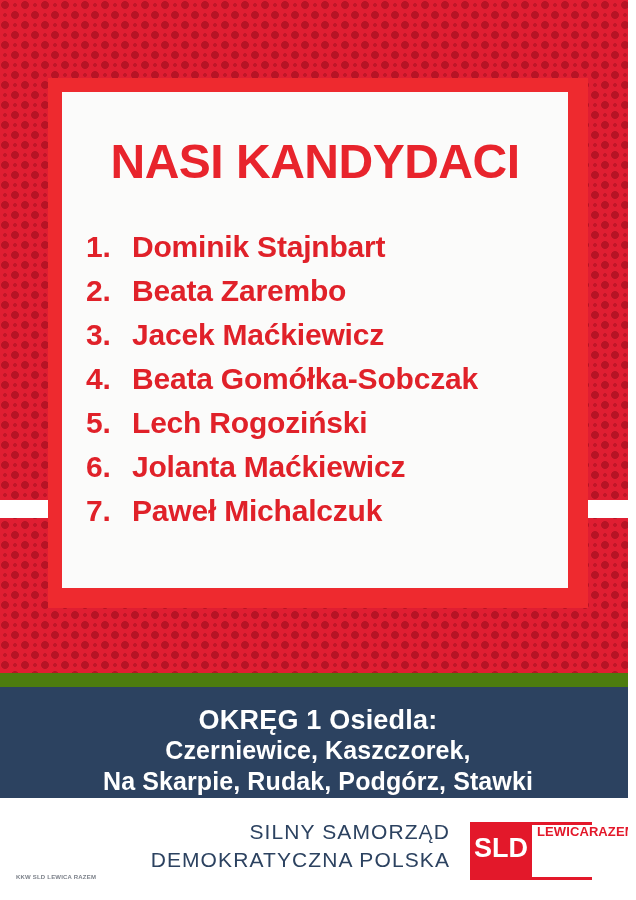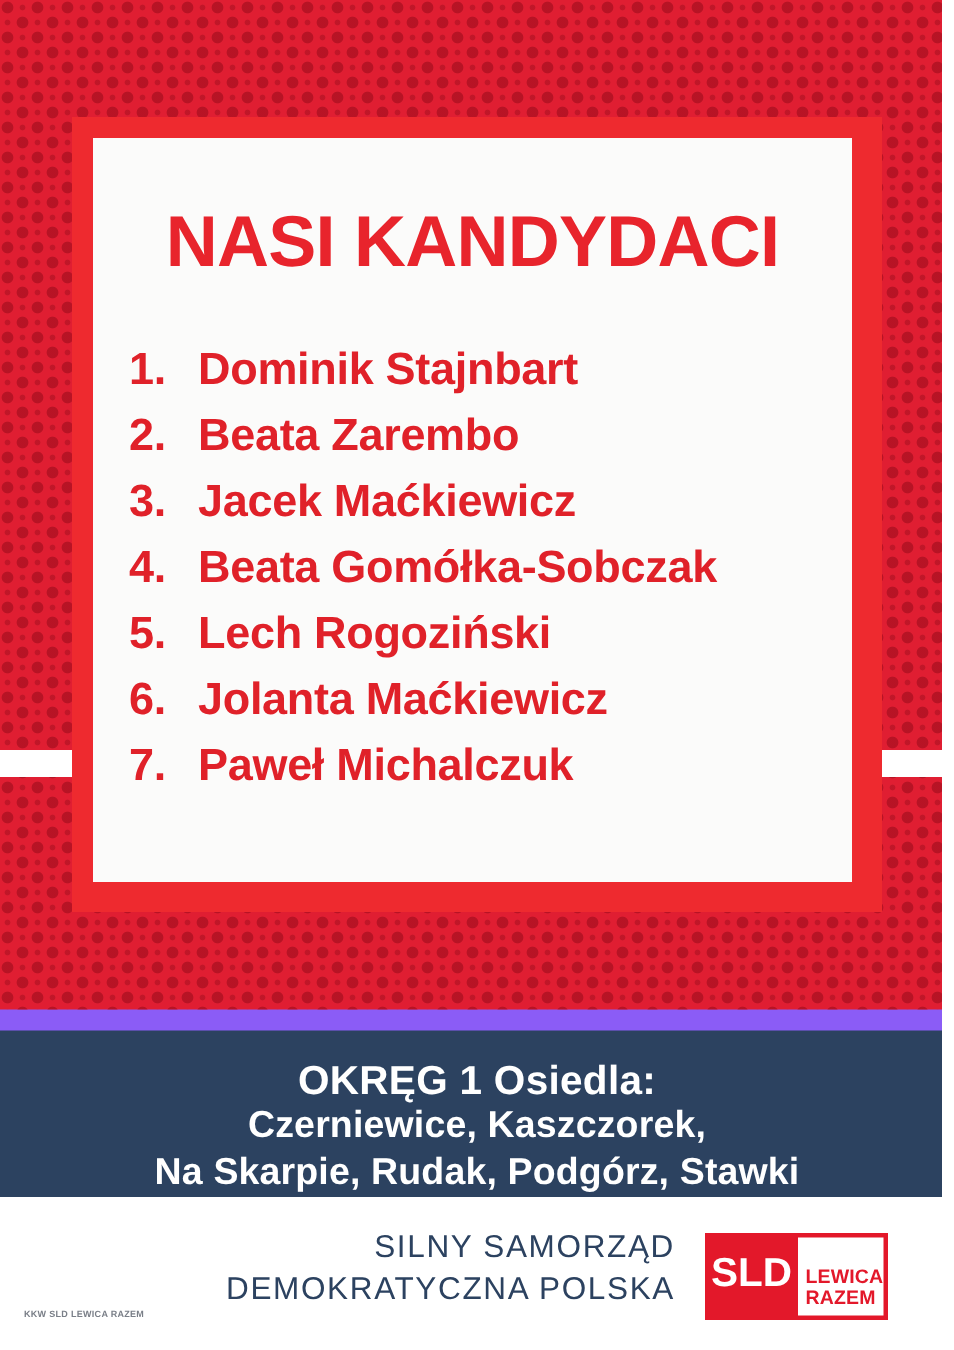--- a/index.html
+++ b/index.html
@@ -9,21 +9,21 @@
   }
   body {
     font-family: "Liberation Sans", sans-serif;
   }
 
   #poster {
     position: relative;
     width: 628px;
     height: 900px;
     overflow: hidden;
-    background: #8b5cf6;
+    background: #4d7c0f;
   }
 
   
   .red-field {
     position: absolute;
     left: 0;
     top: 0;
     width: 636px;
     height: 673px;
     background-color: #e01e32;
@@ -186,21 +186,20 @@
     font-size: 27px;
     font-weight: 700;
     letter-spacing: 0px;
     line-height: 1;
   }
   .logo-right {
     flex: 1;
     margin: 3px 3px 3px 0;
     background: #ffffff;
     display: flex;
-    flex-direction: column;
     justify-content: flex-end;
     padding: 0 0 5px 5px;
   }
   .logo-right span {
     color: #e3182a;
     font-size: 13px;
     font-weight: 700;
     line-height: 1.08;
     letter-spacing: 0.1px;
   }

